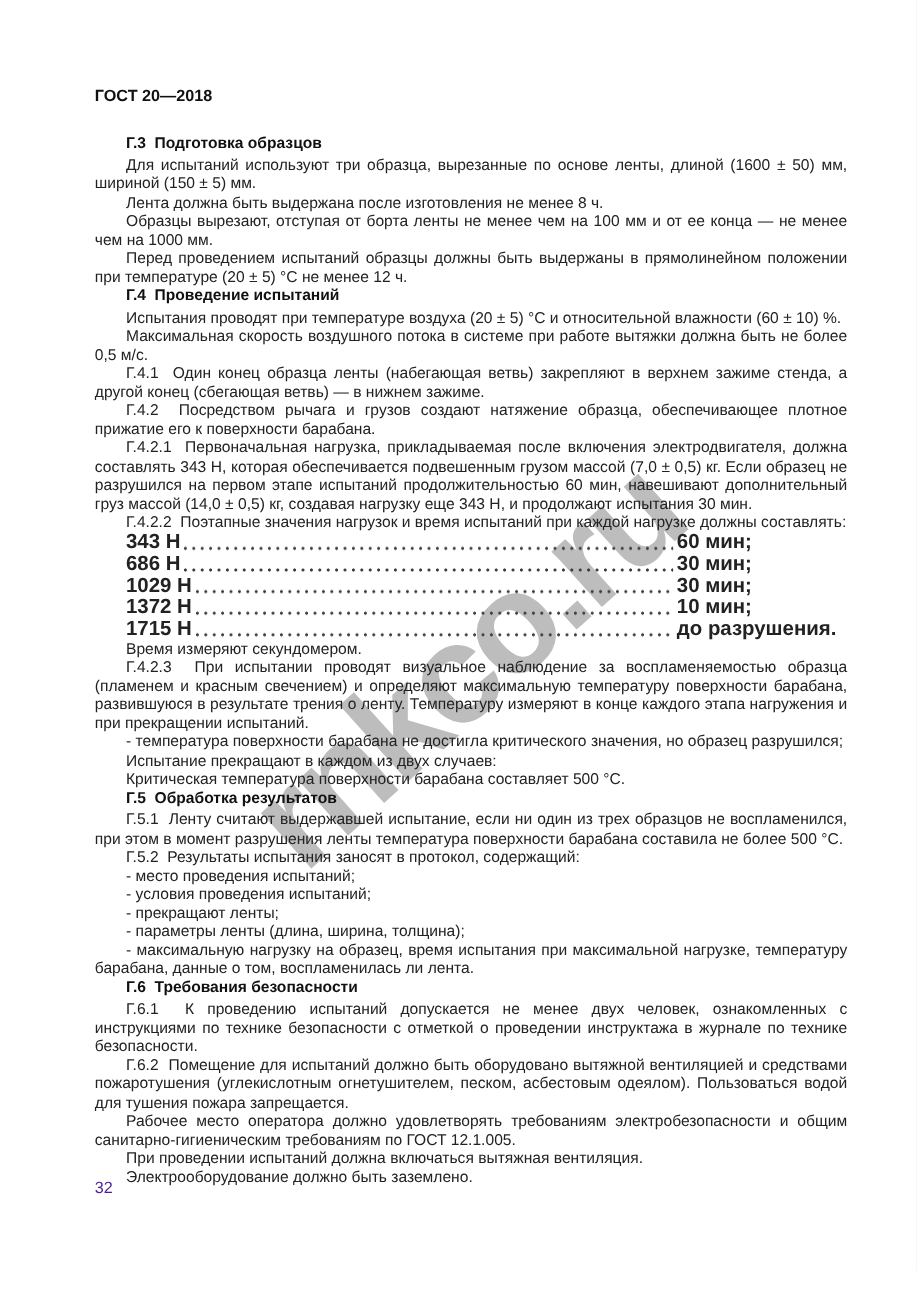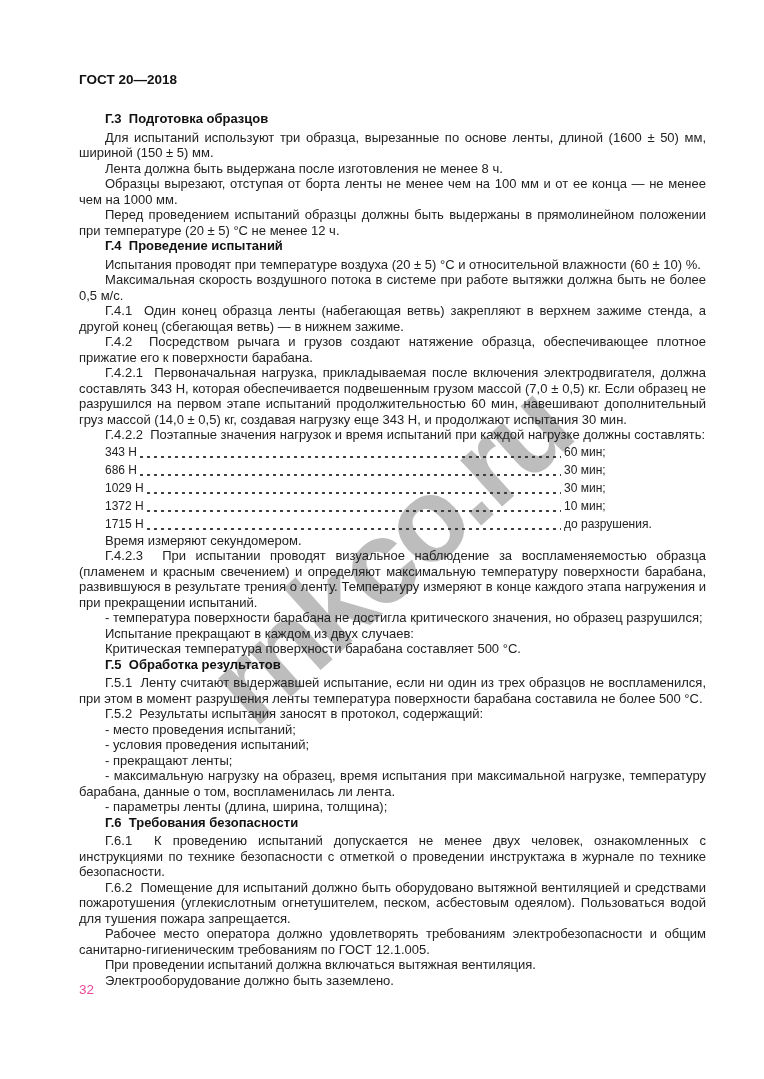--- a/index.html
+++ b/index.html
@@ -51,42 +51,43 @@
   }
   .para {
     font-size: 13px;
     line-height: 15.5px;
     text-align: justify;
     text-indent: 26px;
   }
   .leader-row {
     display: flex;
     align-items: baseline;
-    font-size: 12px;
+    font-size: 17px;
     line-height: 18px;
     padding-left: 26px;
+    font-weight: bold;
   }
   .leader-label { flex: 0 0 auto; white-space: nowrap; }
   .leader-dots {
     flex: 1 1 auto;
     align-self: stretch;
     margin: 0 3px 0 1px;
     background-image: radial-gradient(circle, #3c3c3c 1.1px, transparent 1.5px);
     background-size: 7px 18px;
     background-position: 0 5px;
     background-repeat: repeat;
   }
   .leader-value { flex: 0 0 142px; width: 142px; white-space: nowrap; }
   .page-number {
     position: absolute;
     left: 79px;
     top: 982px;
     z-index: 1;
     font-size: 13.5px;
-    color: #ec4899;
+    color: #4c1d95;
   }
 </style>
 </head>
 <body>
 
 <div class="page">
   <div class="watermark">rnkco.ru</div>
   <div class="content">
     <div class="doc-header">ГОСТ 20—2018</div>
     <main id="doc-body">
@@ -131,22 +132,22 @@
         <div class="para">Г.4.2.3&nbsp; При испытании проводят визуальное наблюдение за воспламеняемостью образца (пламенем и красным свечением) и определяют максимальную температуру поверхности барабана, развившуюся в результате трения о ленту. Температуру измеряют в конце каждого этапа нагружения и при прекращении испытаний.</div>
         <div class="para">- температура поверхности барабана не достигла критического значения, но образец разрушился;</div>
         <div class="para">Испытание прекращают в каждом из двух случаев:</div>
         <div class="para">Критическая температура поверхности барабана составляет 500 °С.</div>
         <div class="section-title">Г.5&nbsp; Обработка результатов</div>
         <div class="para">Г.5.1&nbsp; Ленту считают выдержавшей испытание, если ни один из трех образцов не воспламенился, при этом в момент разрушения ленты температура поверхности барабана составила не более 500 °С.</div>
         <div class="para">Г.5.2&nbsp; Результаты испытания заносят в протокол, содержащий:</div>
         <div class="para">- место проведения испытаний;</div>
         <div class="para">- условия проведения испытаний;</div>
         <div class="para">- прекращают ленты;</div>
+        <div class="para">- параметры ленты (длина, ширина, толщина);</div>
         <div class="para">- максимальную нагрузку на образец, время испытания при максимальной нагрузке, температуру барабана, данные о том, воспламенилась ли лента.</div>
-        <div class="para">- параметры ленты (длина, ширина, толщина);</div>
         <div class="section-title">Г.6&nbsp; Требования безопасности</div>
         <div class="para">Г.6.1&nbsp; К проведению испытаний допускается не менее двух человек, ознакомленных с инструкциями по технике безопасности с отметкой о проведении инструктажа в журнале по технике безопасности.</div>
         <div class="para">Г.6.2&nbsp; Помещение для испытаний должно быть оборудовано вытяжной вентиляцией и средствами пожаротушения (углекислотным огнетушителем, песком, асбестовым одеялом). Пользоваться водой для тушения пожара запрещается.</div>
         <div class="para">Рабочее место оператора должно удовлетворять требованиям электробезопасности и общим санитарно-гигиеническим требованиям по ГОСТ 12.1.005.</div>
         <div class="para">При проведении испытаний должна включаться вытяжная вентиляция.</div>
         <div class="para">Электрооборудование должно быть заземлено.</div>
       </main>
   </div>
   <div class="page-number">32</div>
 </div>

